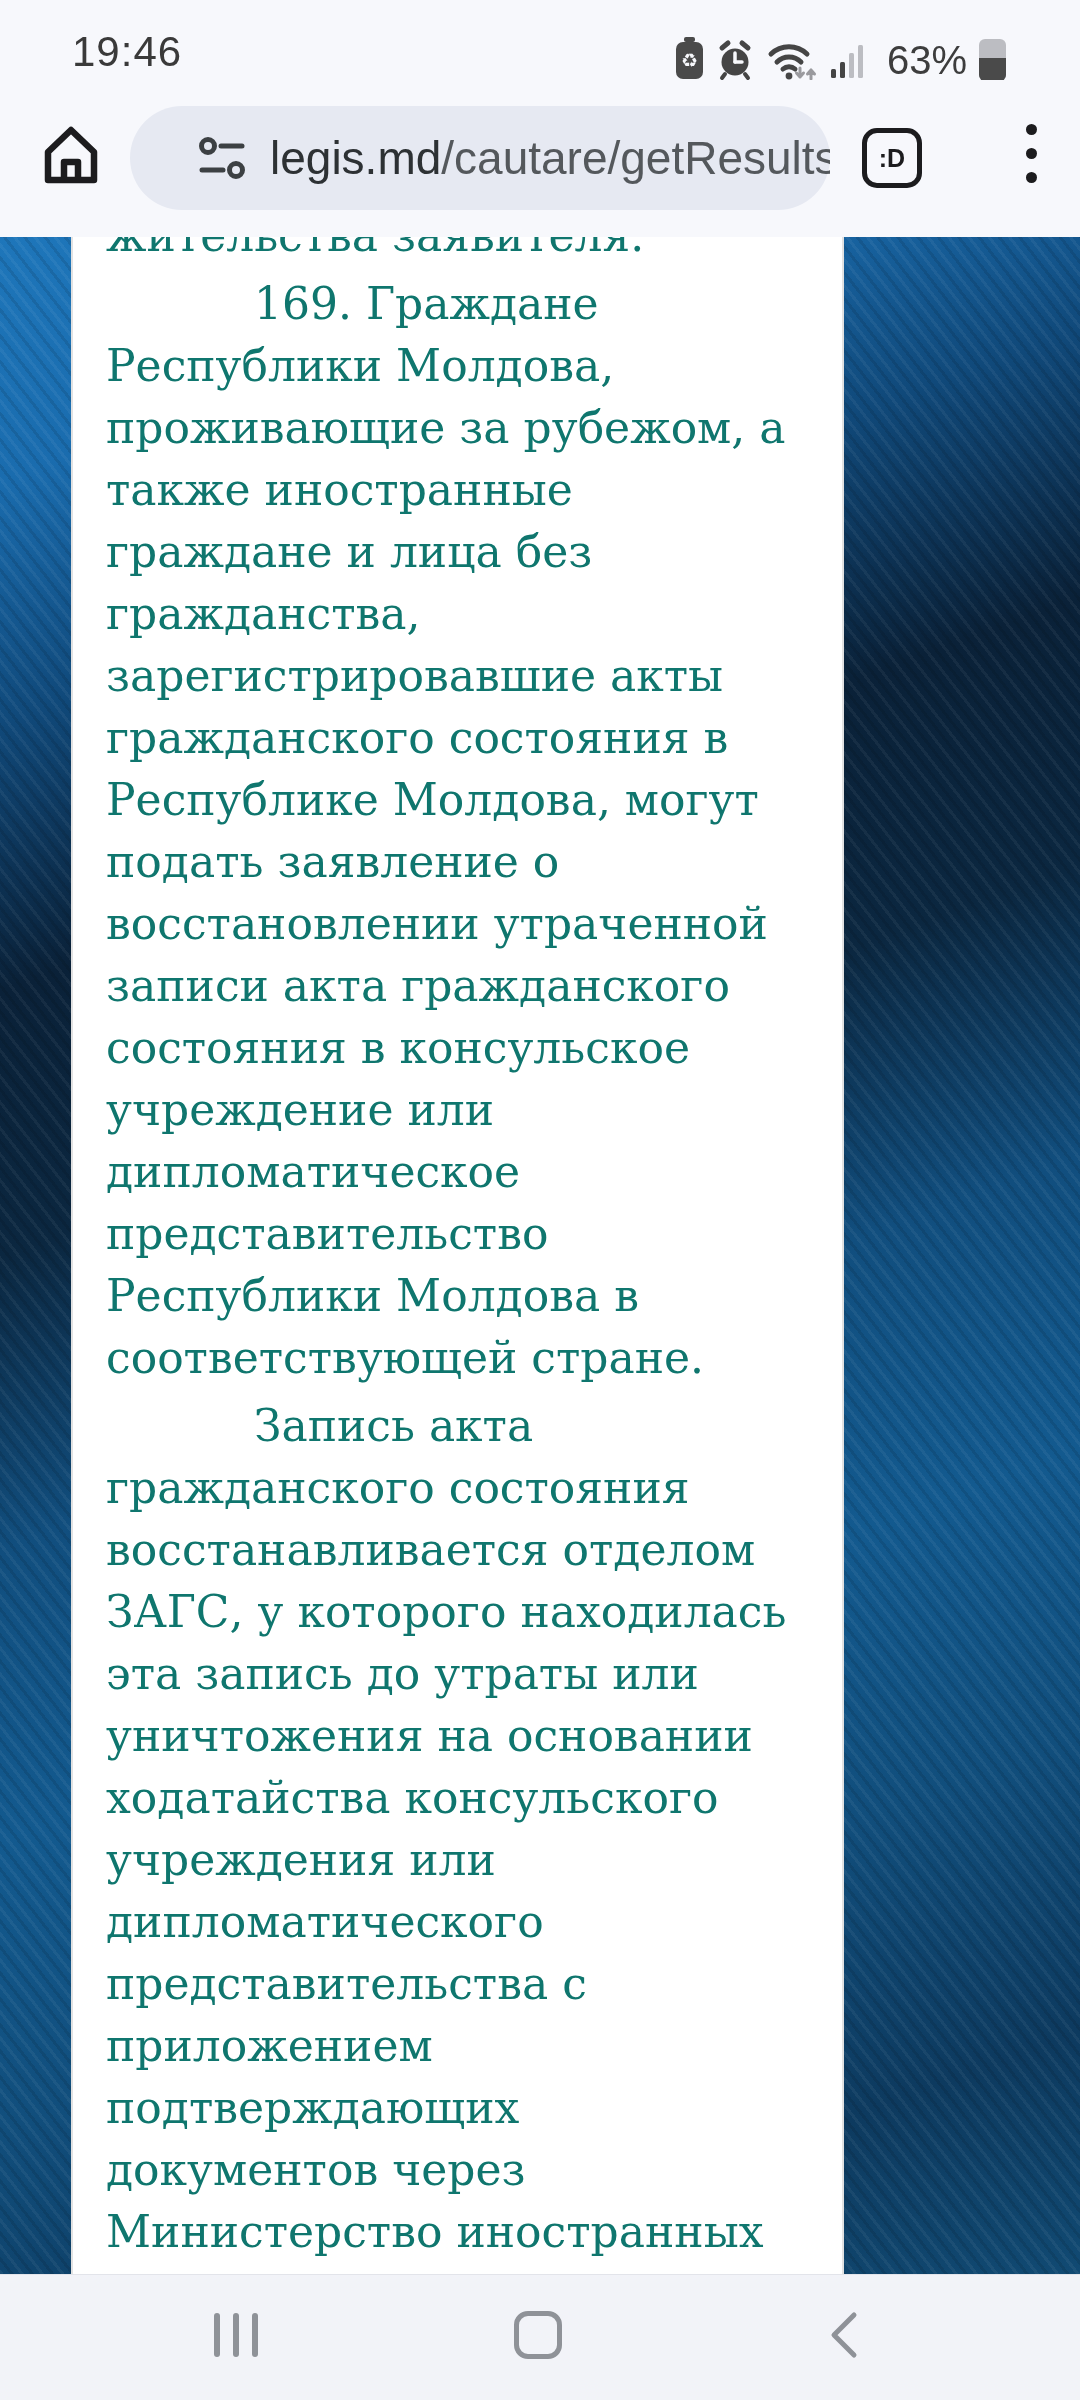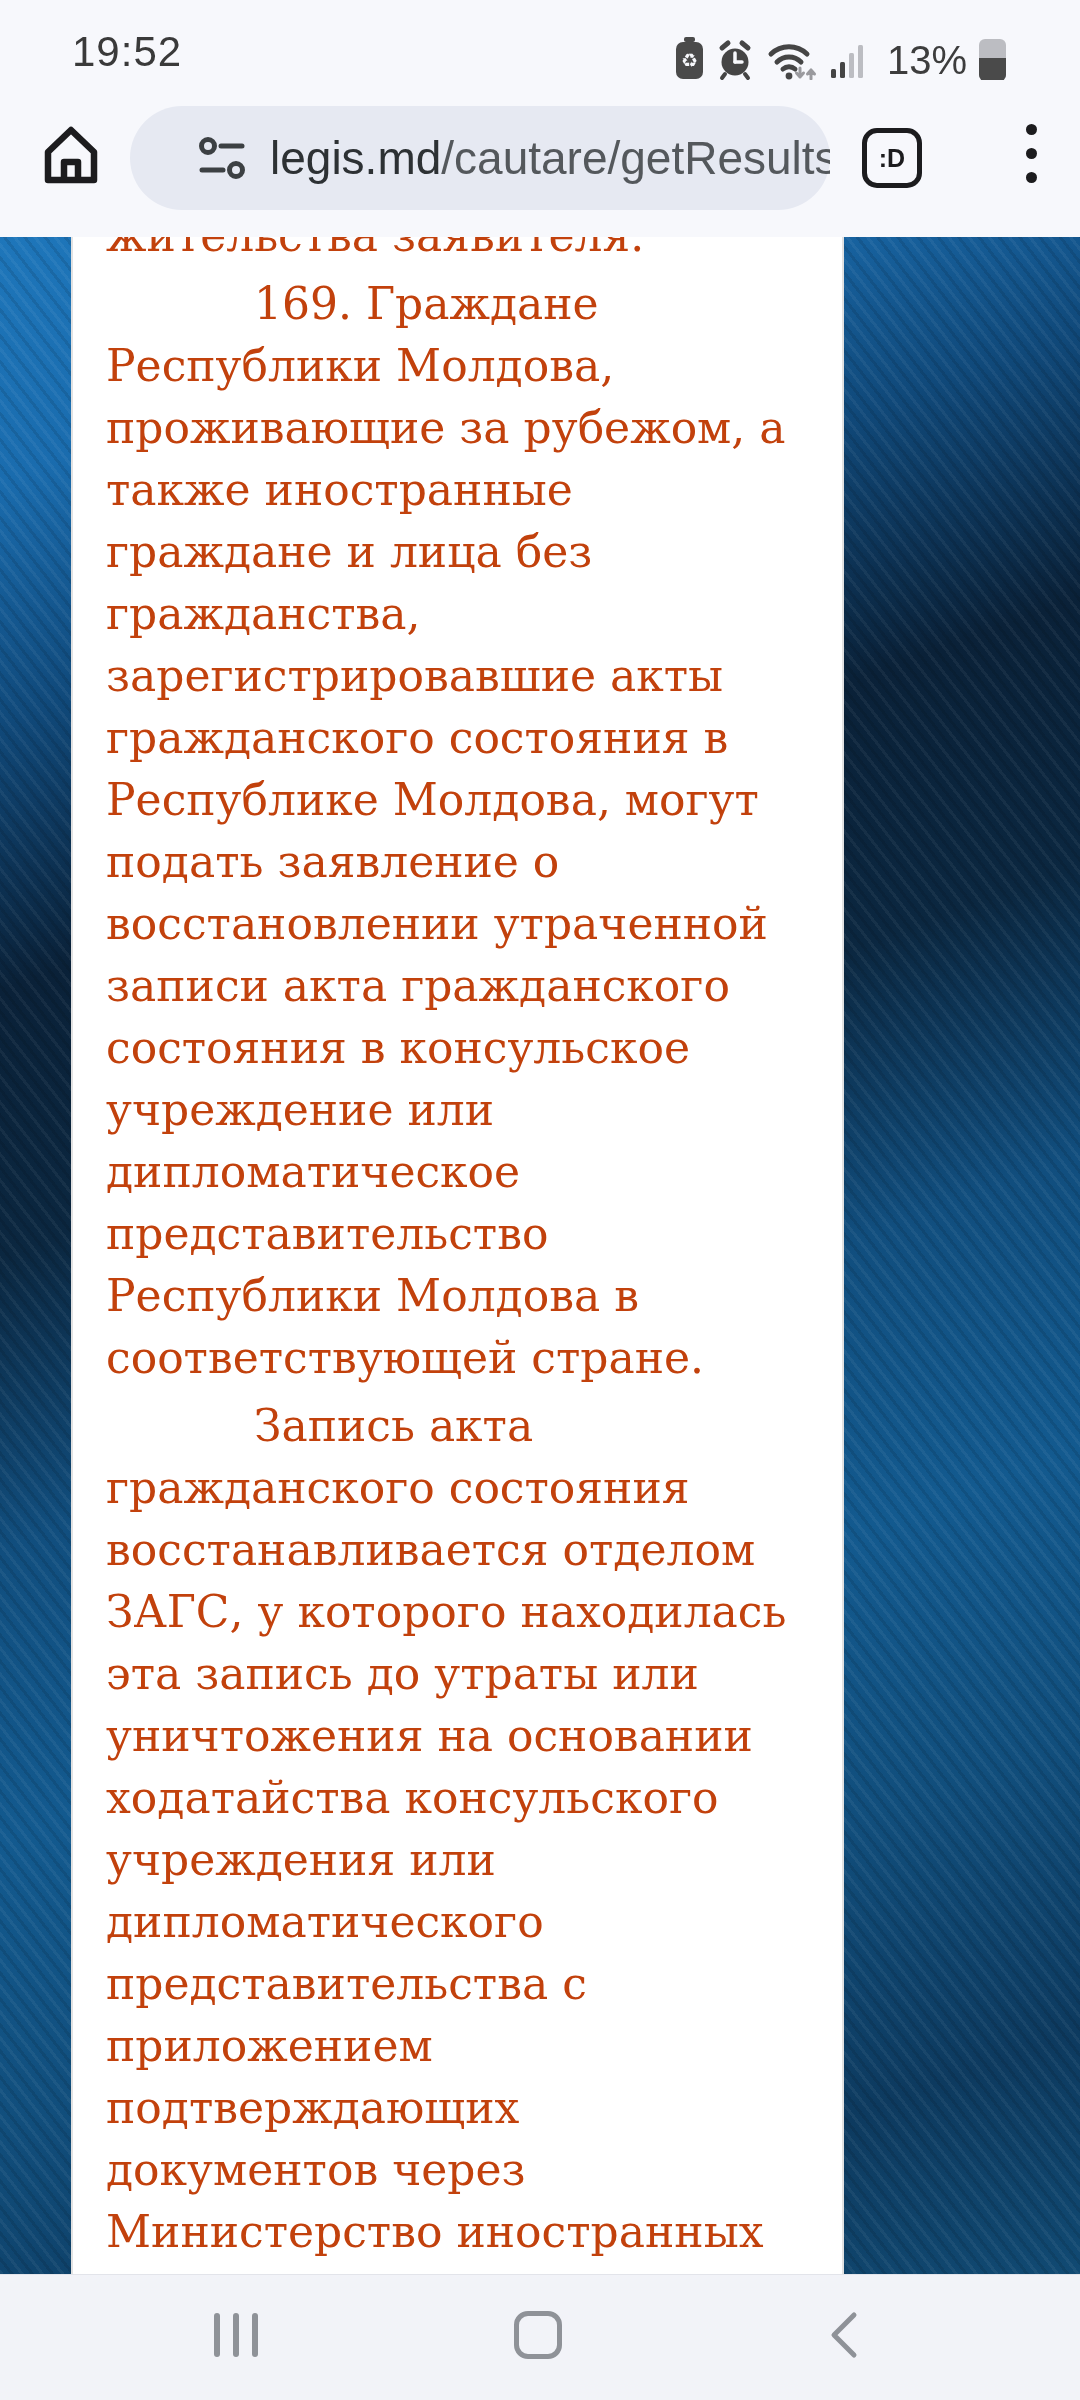--- a/index.html
+++ b/index.html
@@ -34,38 +34,38 @@
   .viewport{position:absolute;top:237px;left:0;width:1080px;height:2037px;overflow:hidden;
     background:
       repeating-linear-gradient(52deg, rgba(255,255,255,0.05) 0 3px, rgba(0,0,0,0) 3px 8px,
                                 rgba(0,0,0,0.10) 8px 11px, rgba(0,0,0,0) 11px 16px),
       linear-gradient(160deg,#1e76ba 0%,#1a6cae 10%,#10497a 20%,#0a2138 31%,#0b2740 42%,
                       #114e7e 54%,#135a8f 66%,#114e7c 78%,#0d3a5f 90%,#114a73 100%);}
   .page{position:absolute;left:71px;top:0;width:773px;height:100%;background:#ffffff;
         border-left:2px solid #e2e2e2;border-right:2px solid #e2e2e2;box-sizing:border-box;
         padding:0 14px 0 33px;overflow:hidden;}
   .doc{margin-top:-32px;font-family:"DejaVu Serif","Liberation Serif",serif;font-size:44px;line-height:62px;
-       color:#c2410c;text-align:left;}
+       color:#0f766e;text-align:left;}
   .doc p{margin:0 0 6px 0;white-space:pre-line;}
   .doc p.indent{text-indent:148px;}
 
   
   .nav-bar{position:absolute;top:2274px;left:0;width:1080px;height:126px;background:#f2f3f8;border-top:1px solid #e3e4ea;}
   .nav-recents{position:absolute;left:214px;top:38px;display:flex;gap:13px;}
   .nav-recents i{display:block;width:6px;height:44px;background:#8f9298;border-radius:3px;}
   .nav-home{position:absolute;left:514px;top:36px;width:38px;height:38px;border:5px solid #8f9298;border-radius:14px;}
   .nav-back{position:absolute;left:828px;top:36px;}
 
   svg{display:block;}
 </style>
 </head>
 <body>
 
 <div class="status-bar">
-  <div class="status-time">19:52</div>
+  <div class="status-time">19:46</div>
   <div class="status-icons">
     <div class="saver-batt">♻</div>
     <span>
       <svg width="40" height="42" viewBox="0 0 40 42">
         <circle cx="20" cy="23" r="13.5" fill="#454545"></circle>
         <line x1="20" y1="23" x2="20" y2="14" stroke="#f7f8fc" stroke-width="3.5" stroke-linecap="round"></line>
         <line x1="20" y1="23" x2="27" y2="23" stroke="#f7f8fc" stroke-width="3.5" stroke-linecap="round"></line>
         <line x1="7" y1="9" x2="13" y2="4" stroke="#454545" stroke-width="5" stroke-linecap="round"></line>
         <line x1="33" y1="9" x2="27" y2="4" stroke="#454545" stroke-width="5" stroke-linecap="round"></line>
         <line x1="10" y1="35" x2="7" y2="39" stroke="#454545" stroke-width="4" stroke-linecap="round"></line>
@@ -83,21 +83,21 @@
       </svg>
     </span>
     <span>
       <svg width="38" height="40" viewBox="0 0 38 40">
         <rect x="0" y="29" width="5" height="9" rx="1.5" fill="#454545"></rect>
         <rect x="9" y="22" width="5" height="16" rx="1.5" fill="#454545"></rect>
         <rect x="18" y="13" width="5" height="25" rx="1.5" fill="#bcbdc2"></rect>
         <rect x="27" y="5" width="5" height="33" rx="1.5" fill="#bcbdc2"></rect>
       </svg>
     </span>
-    <span class="batt-pct">13%</span>
+    <span class="batt-pct">63%</span>
     <div class="battery">
         <div class="fill"></div>
       </div>
   </div>
 </div>
 
 <div class="toolbar">
   <span style="position:absolute;left:40px;top:42px;">
     <svg width="62" height="66" viewBox="0 0 62 66">
       <path d="M8 30 L31 8 L54 30 L54 58 L8 58 Z M24 58 L24 40 L38 40 L38 58" fill="none" stroke="#1c1c1e" stroke-width="6.5" stroke-linejoin="round" stroke-linecap="round"></path>

